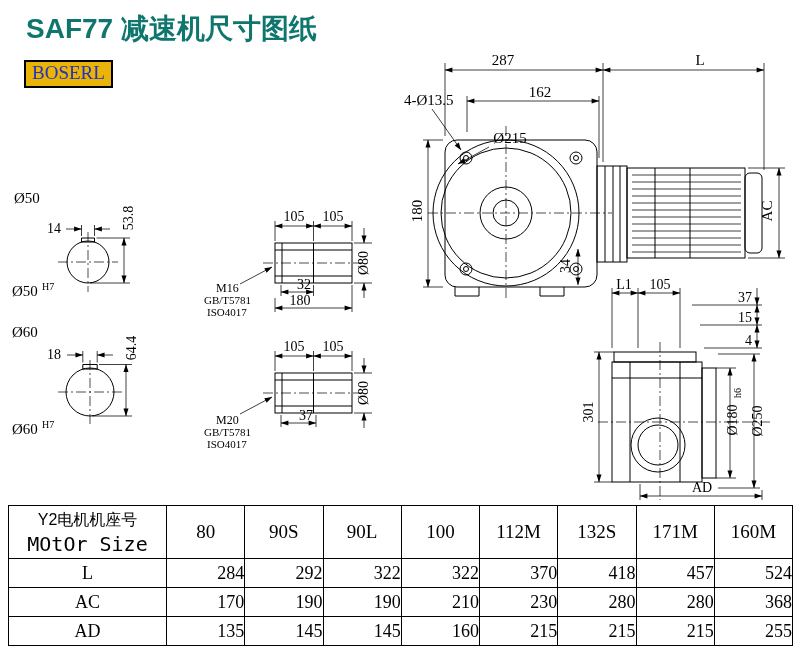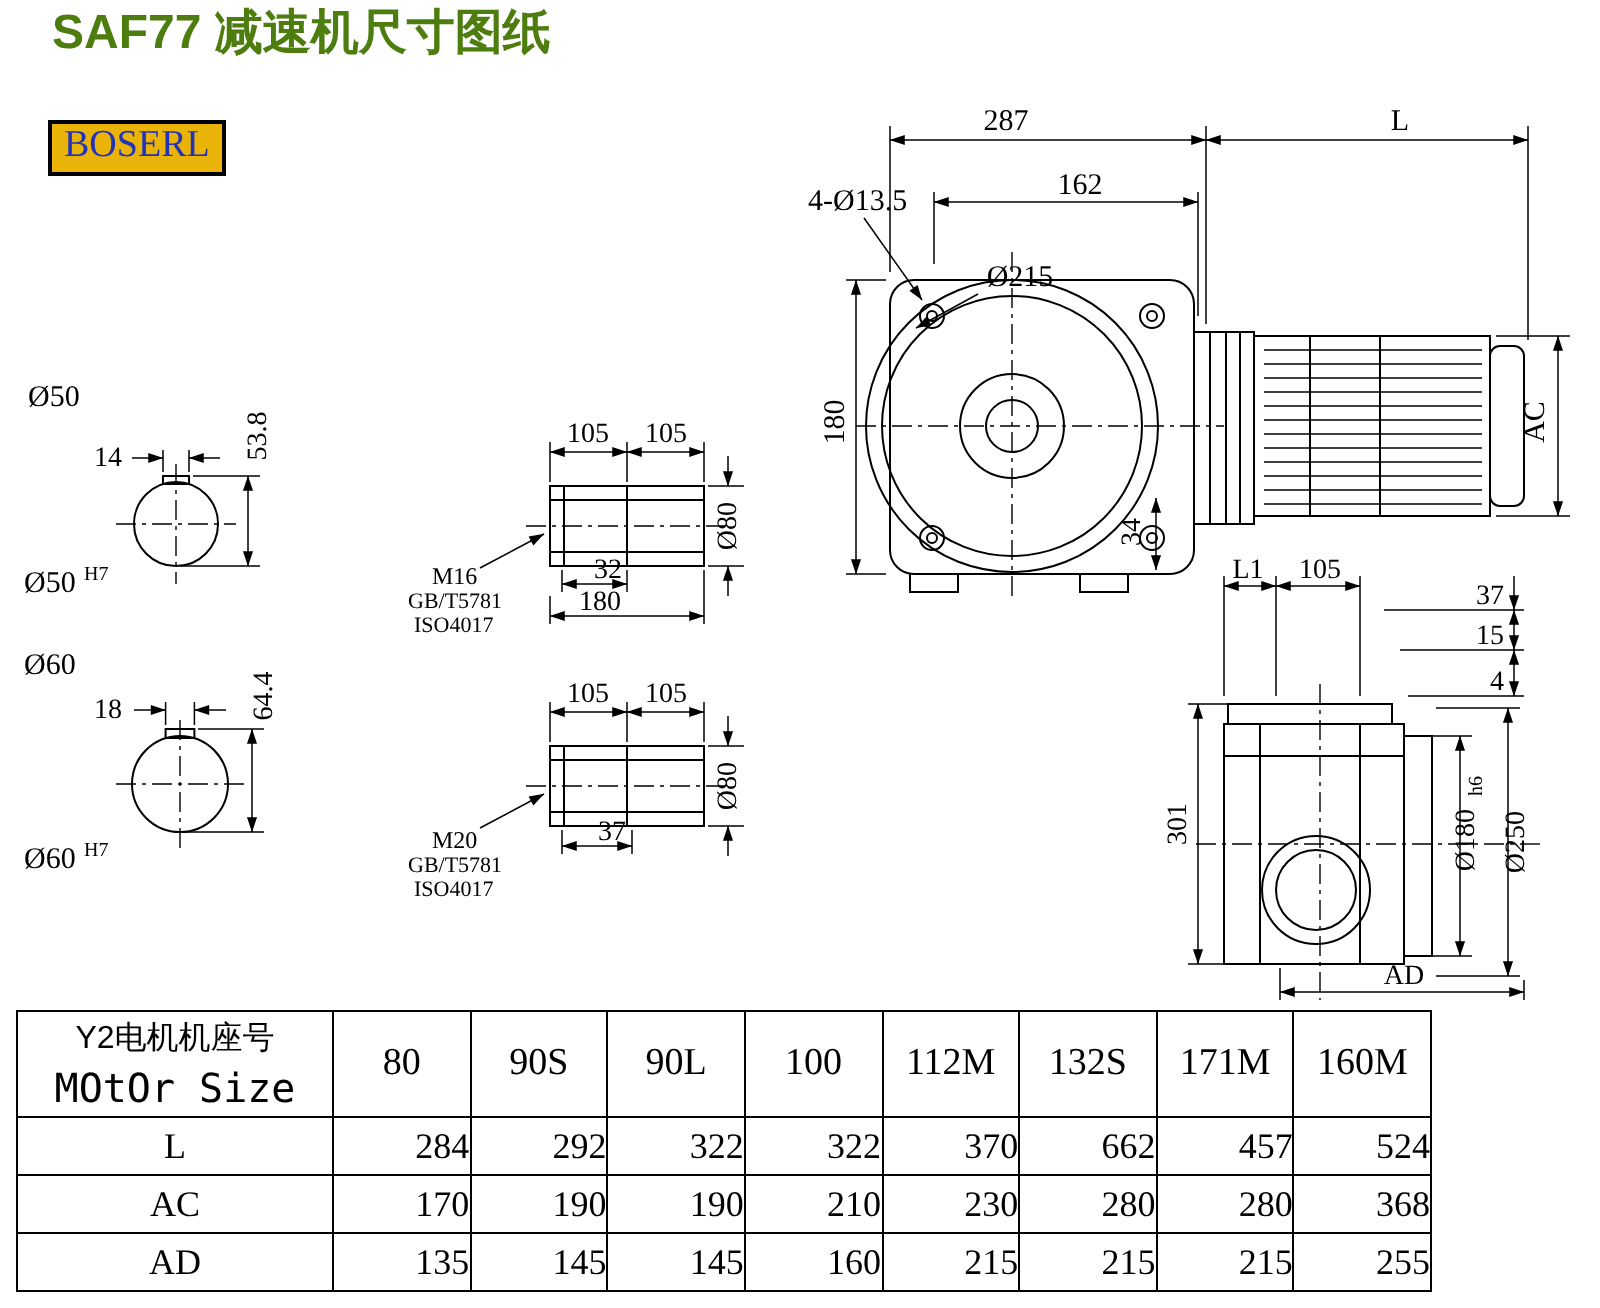--- a/index.html
+++ b/index.html
@@ -1,28 +1,28 @@
 <!DOCTYPE html>
 <html><head>
 <meta charset="utf-8">
 <style>
   html,body{margin:0;padding:0;}
   body{width:800px;height:654px;background:#fff;position:relative;font-family:"Liberation Serif",serif;}
   .page{position:relative;width:800px;height:654px;background:#fff;overflow:hidden;}
-  .title{position:absolute;left:26px;top:0;font-family:"Liberation Sans",sans-serif;font-weight:bold;font-size:24px;color:#4d7c0f;}
+  .title{position:absolute;left:26px;top:10px;font-family:"Liberation Sans",sans-serif;font-weight:bold;font-size:28px;color:#0f766e;}
   .logo{position:absolute;left:24px;top:60px;border:2px solid #000;padding:0 6px 2px 6px;font-family:"Liberation Serif",serif;font-size:19px;color:#2233bb;background:#eab308;}
   svg.drawing{position:absolute;left:0;top:0;}
   .s{stroke:#000;fill:none;stroke-width:1;}
   .thin{stroke:#000;fill:none;stroke-width:0.75;}
   .cl{stroke:#000;fill:none;stroke-width:0.7;stroke-dasharray:10 3 2 3;}
   .t{stroke:none;fill:#000;font-family:"Liberation Serif",serif;font-size:14px;}
   .t.big{font-size:15px;}
   .t.small{font-size:11px;}
   .t.sup{font-size:10px;}
-  table.dim-table{position:absolute;left:8px;top:505px;width:708px;border-collapse:collapse;table-layout:fixed;text-align:center;color:#000;background:#fff;}
+  table.dim-table{position:absolute;left:8px;top:505px;width:785px;border-collapse:collapse;table-layout:fixed;text-align:center;color:#000;background:#fff;}
   table.dim-table th,table.dim-table td{border:1.4px solid #000;font-weight:normal;padding:0;vertical-align:middle;}
   tr.hdr{height:53px;}
   tr.val{height:29px;}
   .size-cell{font-size:19px;font-family:"Liberation Serif",serif;}
   .val-cell{font-size:18px;font-family:"Liberation Serif",serif;text-align:right;}
   .lbl-cell{font-size:18px;font-family:"Liberation Serif",serif;}
   .cn-label{font-size:16px;font-family:"Liberation Sans",sans-serif;line-height:1.5;}
   .en-label{font-size:20px;font-family:"DejaVu Sans Mono",monospace;line-height:1.2;}
 </style>
 </head>
@@ -268,21 +268,21 @@
         <th class="size-cell">171M</th>
         <th class="size-cell">160M</th>
       </tr>
       <tr class="val">
         <td class="lbl-cell">L</td>
         <td class="val-cell">284</td>
         <td class="val-cell">292</td>
         <td class="val-cell">322</td>
         <td class="val-cell">322</td>
         <td class="val-cell">370</td>
-        <td class="val-cell">662</td>
+        <td class="val-cell">418</td>
         <td class="val-cell">457</td>
         <td class="val-cell">524</td>
       </tr>
       <tr class="val">
         <td class="lbl-cell">AC</td>
         <td class="val-cell">170</td>
         <td class="val-cell">190</td>
         <td class="val-cell">190</td>
         <td class="val-cell">210</td>
         <td class="val-cell">230</td>

